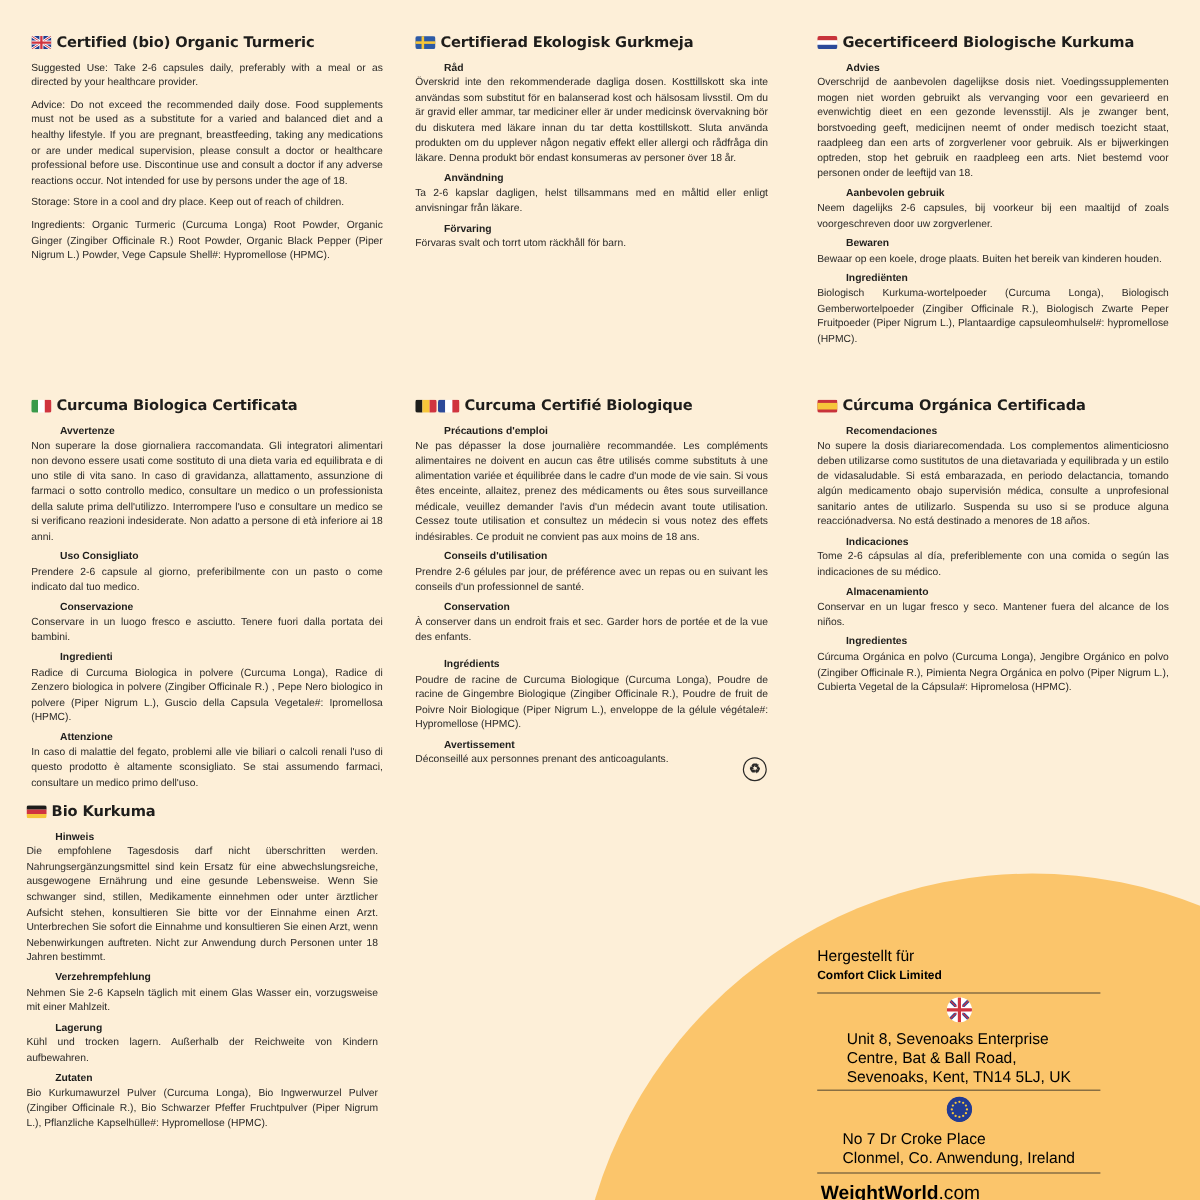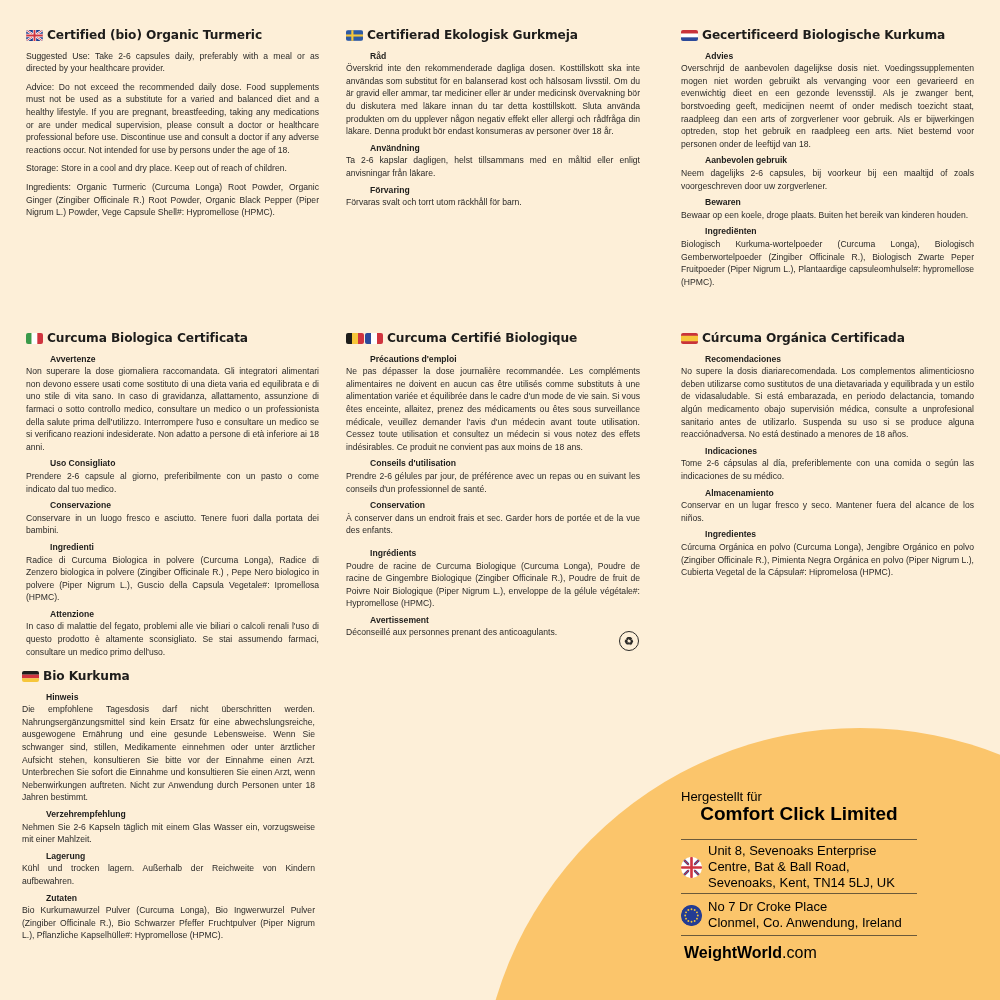--- a/index.html
+++ b/index.html
@@ -16,23 +16,23 @@
   .col { position:absolute; z-index:1; font-size:8.6px; line-height:12.6px; text-align:justify; }
   .title { font-family:"DejaVu Sans", sans-serif; font-weight:bold; font-size:12.2px; color:#1e1d1b; display:flex; align-items:center; gap:4px; margin-bottom:8px; letter-spacing:-0.1px; }
   .flag { display:inline-block; width:17px; height:11px; border-radius:2px; overflow:hidden; position:relative; flex:none; }
   .sec-h { font-weight:bold; color:#1e1d1b; display:block;padding-left:24px; }
   .p { margin:0 0 6px 0; }
   .inline-h { font-weight:normal; color:#1e1d1b; }
   .sec { margin-bottom:4px; }
   .sec.gap { margin-top:10px; }
   .footer { position:absolute; left:681px; top:788px; width:236px; z-index:2; color:#000000; }
   .footer .made { font-size:13px; line-height:17px; }
-  .footer .company { font-size:19px; font-weight:bold; line-height:18px; margin-bottom:16px;text-align:center; }
+  .footer .company { font-size:10px; font-weight:bold; line-height:18px; margin-bottom:4px; }
   .footer .rule { border-top:1px solid #6b5a3a; }
-  .addr { display:flex; align-items:center; gap:6px; padding:3px 0 2px; font-size:13px; line-height:16px; }
+  .addr { display:flex; align-items:center; gap:6px; padding:3px 0 2px; font-size:13px; line-height:16px;flex-direction:column; }
   .roundflag { width:21px; height:21px; border-radius:50%; flex:none; overflow:hidden; position:relative; }
   .site { font-size:16px; margin-top:8px; padding-left:3px; }
   .site b { font-weight:bold; }
   .recycle { position:absolute; left:619px; top:631px; width:18px; height:18px; border:1.6px solid #2b2a28; border-radius:50%; z-index:1; font-size:11px; line-height:18px; text-align:center; font-weight:bold; }
 </style>
 </head>
 <body>
 
 <div class="circle"></div>
 

